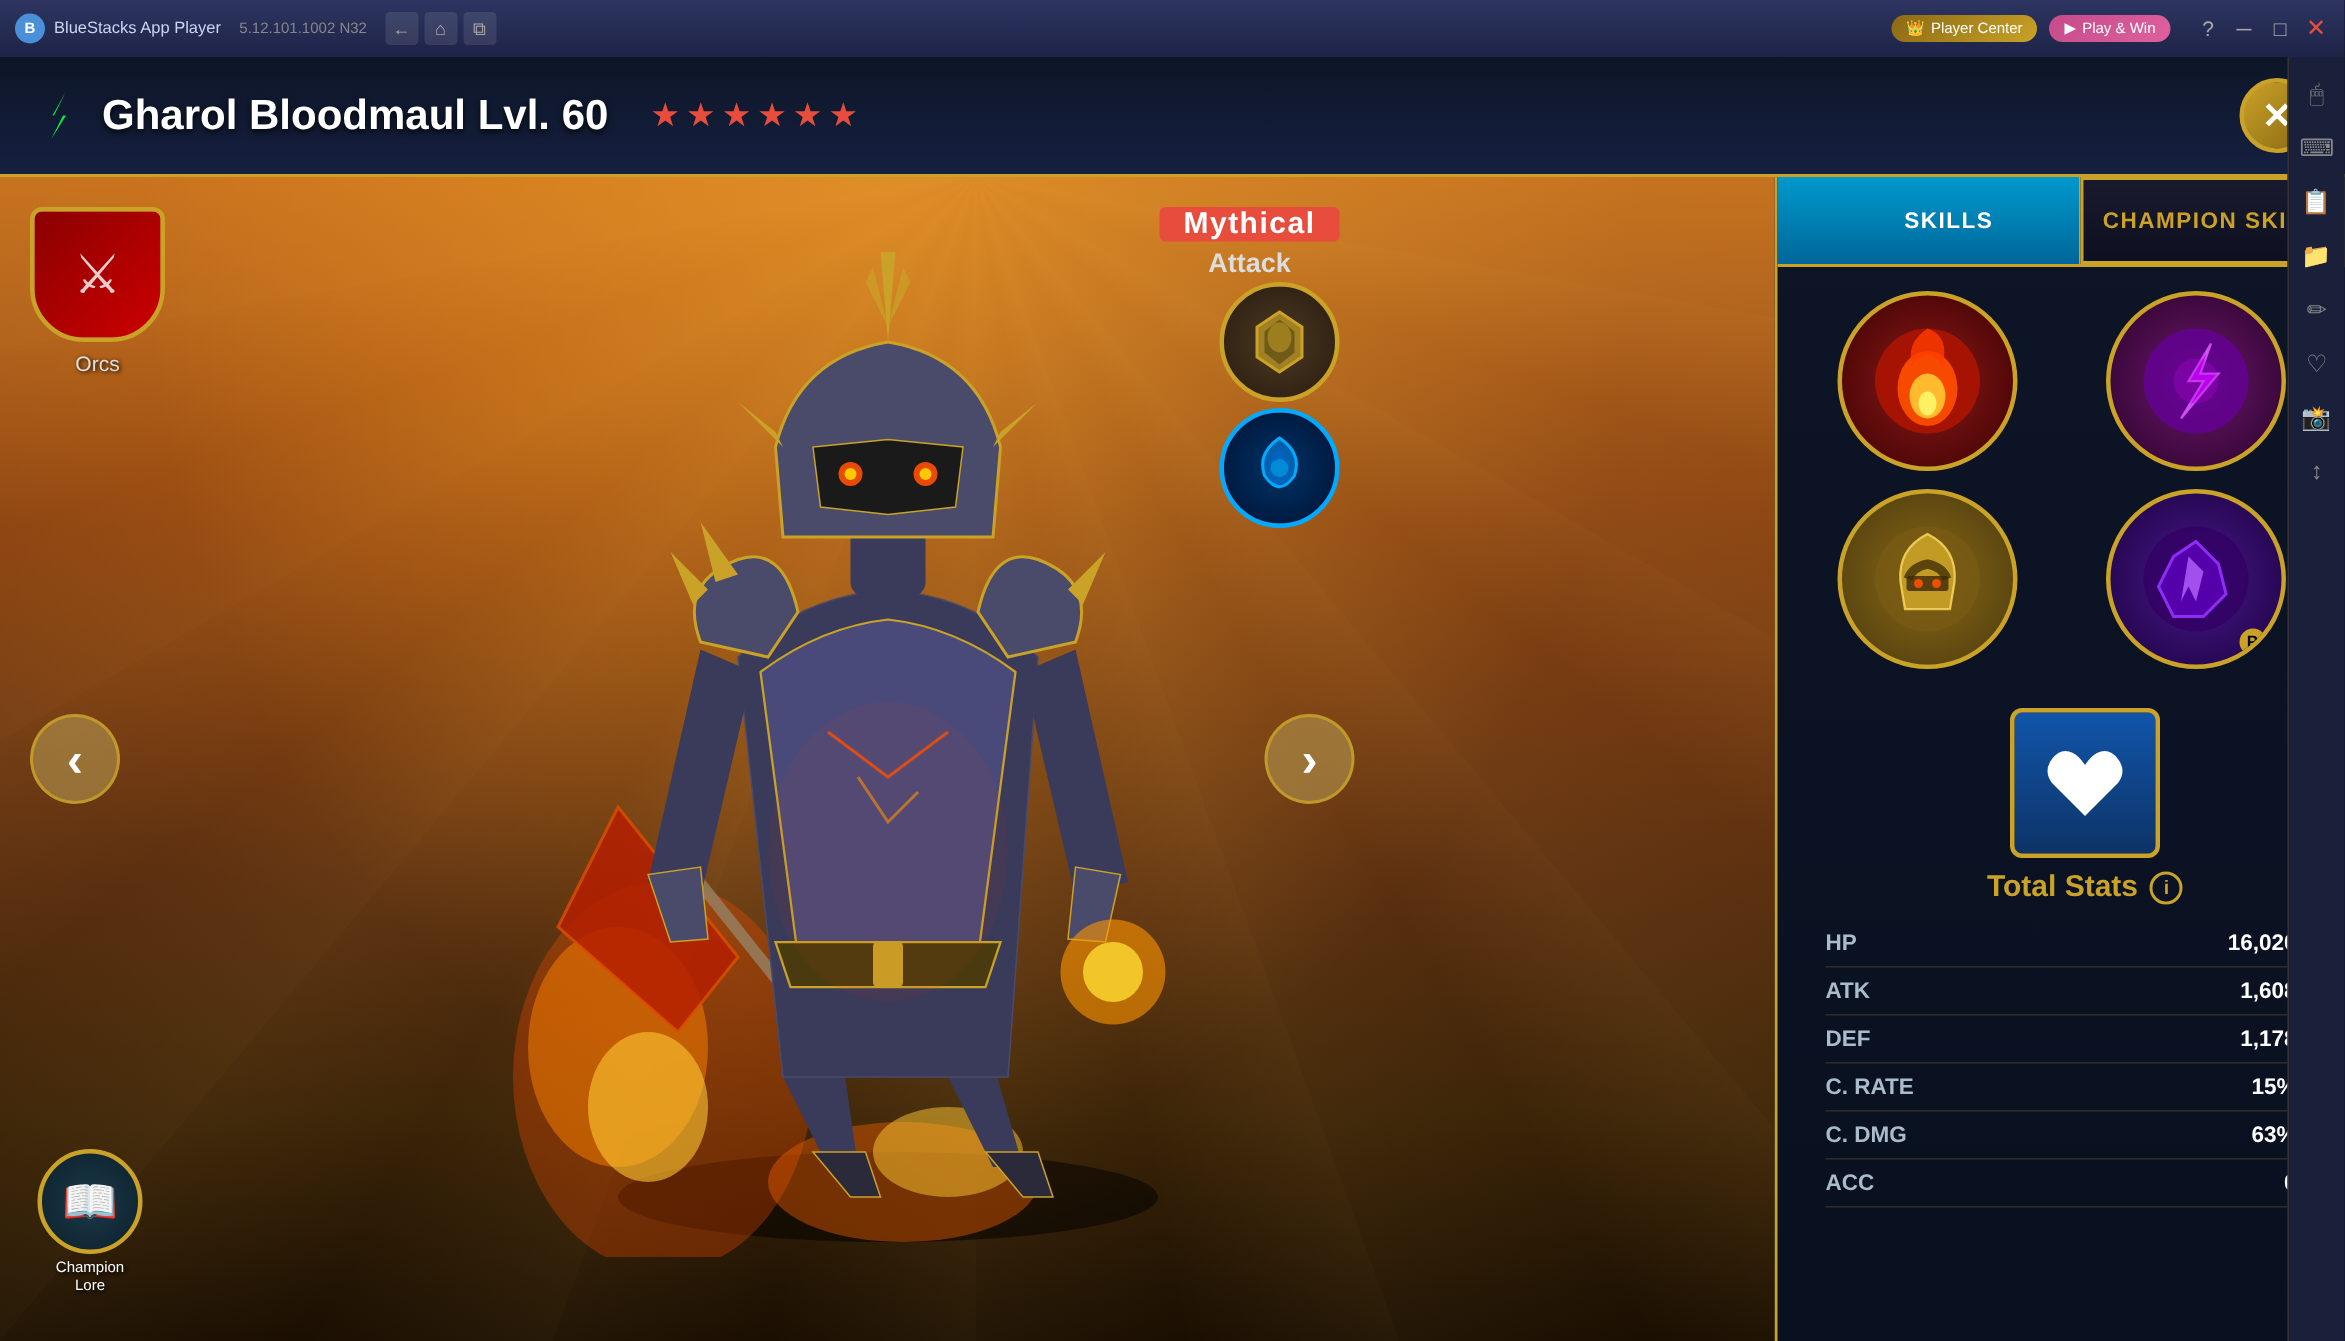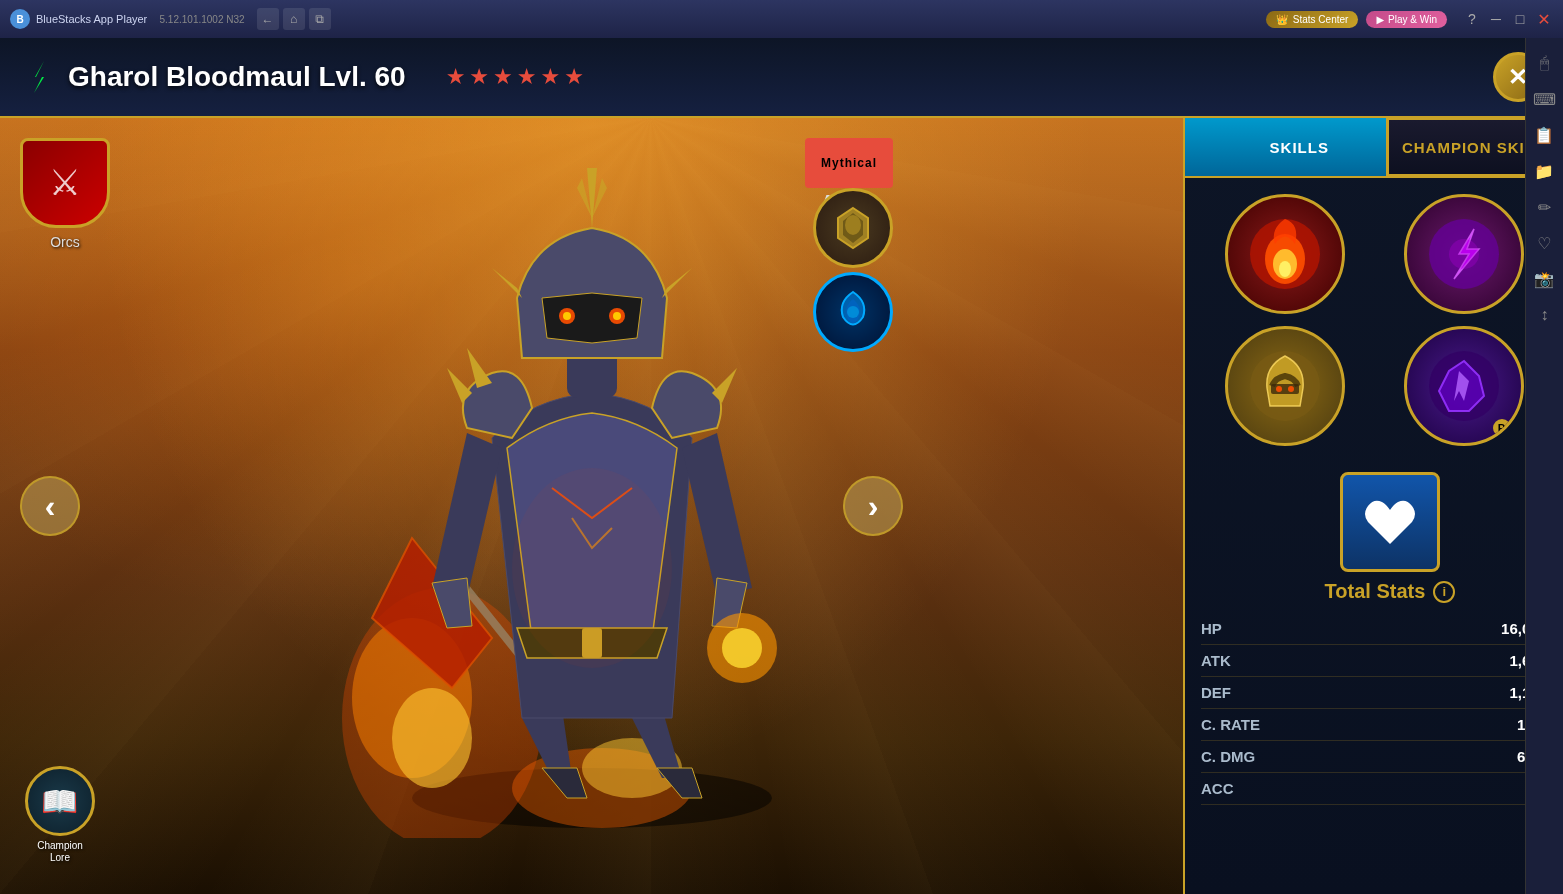--- a/index.html
+++ b/index.html
@@ -96,21 +96,21 @@
       background: linear-gradient(to bottom, #0d1526, #152040);
       border-bottom: 2px solid #c9a227;
       display: flex;
       align-items: center;
       padding: 0 20px;
       z-index: 90;
     }
     .game-header-title {
       display: flex;
       align-items: center;
-      gap: 26px;
+      gap: 14px;
     }
     .champion-name {
       font-size: 28px;
       font-weight: bold;
       color: white;
       text-shadow: 0 2px 4px rgba(0,0,0,0.8);
     }
     .stars-container {
       display: flex;
       gap: 4px;
@@ -223,24 +223,24 @@
     
     .type-badge {
       position: absolute;
       top: 20px;
       right: 290px;
       z-index: 20;
       text-align: center;
     }
     .mythical-label {
       background: #e74c3c;
-      color: #000000;
-      font-size: 12px;
-      font-weight: bold;
-      padding: 18px 16px;
+      color: #ffffff;
+      font-size: 20px;
+      font-weight: bold;
+      padding: 0 16px;
       border-radius: 4px;
       letter-spacing: 1px;
     }
     .attack-label {
       color: #ddd;
       font-size: 18px;
       font-weight: bold;
       margin-top: 4px;
     }
 
@@ -444,21 +444,21 @@
       display: flex; align-items: center; justify-content: center;
       color: #c9a227;
       font-size: 13px;
       font-weight: bold;
       cursor: pointer;
     }
 
     
     .stats-table {
       width: 100%;
-      padding: 0 16px 16px;
+      padding: 0 32px 16px;
     }
     .stat-row {
       display: flex;
       justify-content: space-between;
       align-items: center;
       padding: 7px 0;
       border-bottom: 1px solid rgba(201, 162, 39, 0.2);
     }
     .stat-label {
       color: #aabbcc;
@@ -531,21 +531,21 @@
     <span style="color:#888;font-size:10px;">5.12.101.1002  N32</span>
   </div>
   <div class="title-bar-nav">
     <div class="title-bar-nav-btn">←</div>
     <div class="title-bar-nav-btn">⌂</div>
     <div class="title-bar-nav-btn">⧉</div>
   </div>
   <div class="title-bar-right">
     <div class="reward-center">
       <span>👑</span>
-      <span>Stats Center</span>
+      <span>Player Center</span>
     </div>
     <div class="play-win">
       <span>▶</span>
       <span>Play &amp; Win</span>
     </div>
     <div class="title-bar-controls">
       <span>?</span>
       <span>─</span>
       <span>□</span>
       <span style="color:#e74c3c;">✕</span>

